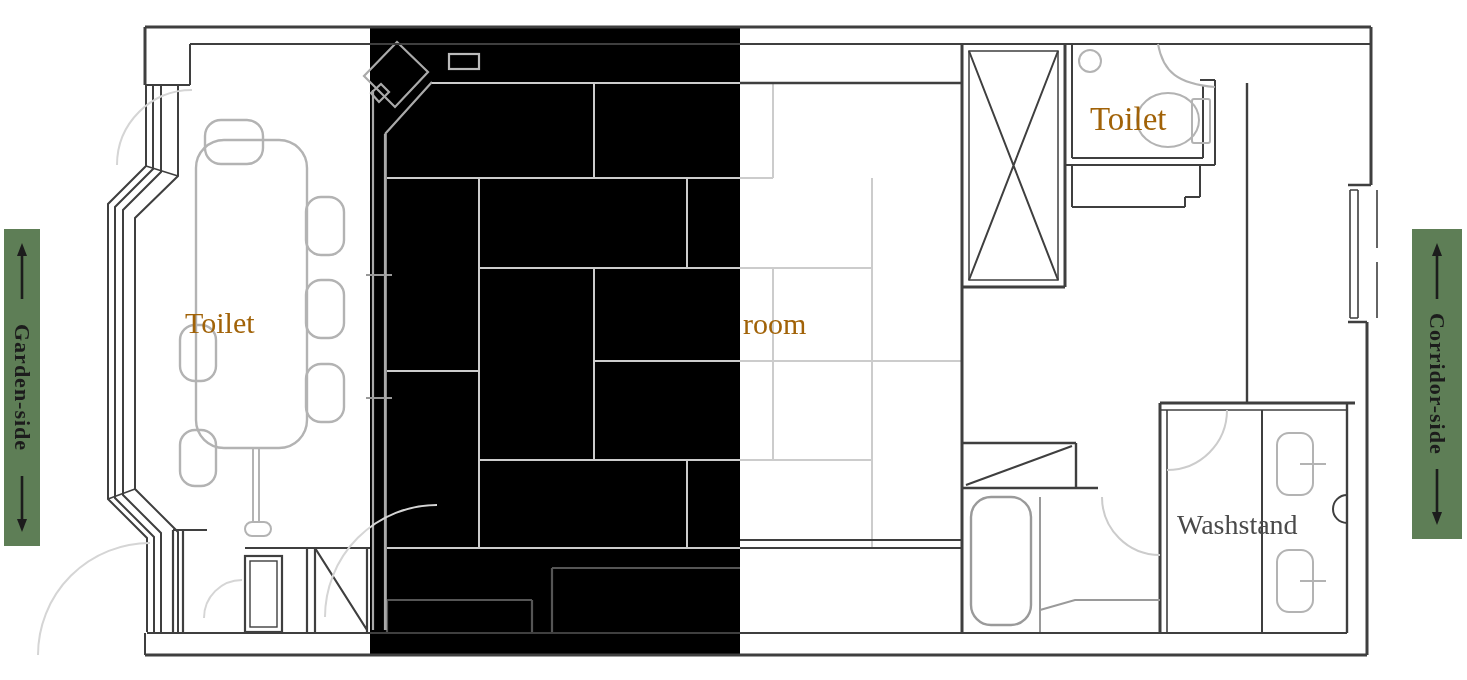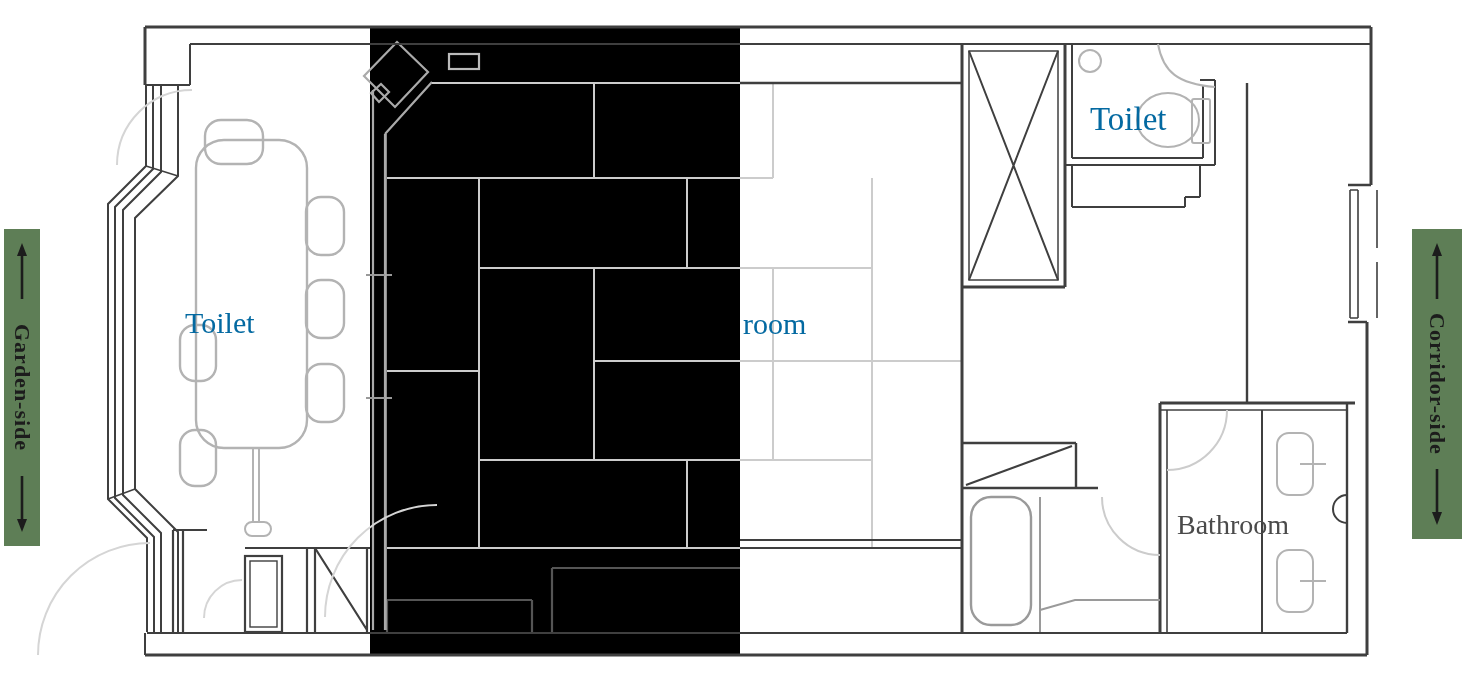--- a/index.html
+++ b/index.html
@@ -1,19 +1,19 @@
 <!DOCTYPE html>
 <html><head>
 <meta charset="utf-8">
 <style>
   html,body{margin:0;padding:0;background:#ffffff;}
   #stage{position:relative;width:1467px;height:680px;background:#ffffff;overflow:hidden;
          font-family:"Liberation Serif", serif;}
   #plan-svg{position:absolute;left:0;top:0;}
-  .room-label{position:absolute;color:#0369a1;white-space:nowrap;pointer-events:none;}
+  .room-label{position:absolute;color:#a16207;white-space:nowrap;pointer-events:none;}
   .lbl-veranda{left:185px;top:306px;font-size:30px;}
   .lbl-room{left:743px;top:307px;font-size:30px;font-family:Liberation Serif, serif;}
   .lbl-toilet{left:1090px;top:101px;font-size:33px;}
   .lbl-bathroom{left:1015px;top:534px;font-size:30px;}
   .lbl-washstand{left:1177px;top:509px;font-size:28px;color:#4a4a4a;}
   .banner{position:absolute;background:#5e7e56;display:flex;flex-direction:column;
           align-items:center;justify-content:space-between;padding:14px 0;box-sizing:border-box;}
   .banner-left{left:4px;top:229px;width:36px;height:317px;}
   .banner-right{left:1412px;top:229px;width:50px;height:310px;}
   .banner-text{writing-mode:vertical-rl;text-orientation:mixed;font-size:22px;font-weight:bold;
@@ -170,21 +170,21 @@
     <path d="M325,617 A112 112 0 0 1 437,505"></path>
     <path d="M204,618 A38 38 0 0 1 242,580"></path>
     <path d="M1102,497 A58 58 0 0 0 1160,555" stroke="#cccccc"></path>
     <path d="M1167,470 A60 60 0 0 0 1227,410" stroke="#cccccc"></path>
   </g>
 </svg>
 
   <div class="room-label lbl-veranda">Toilet</div>
   <div class="room-label lbl-room">room</div>
   <div class="room-label lbl-toilet">Toilet</div>
-  <div class="room-label lbl-washstand">Bathroom</div>
+  <div class="room-label lbl-washstand">Washstand</div>
 
   <div class="banner banner-left">
     <svg class="arrow-svg" width="12" height="56" viewBox="0 0 12 56">
       <line x1="6" y1="10" x2="6" y2="56" stroke="#1c1c1c" stroke-width="2.6"></line>
       <polygon points="6,0 1,13 11,13" fill="#1c1c1c"></polygon>
     </svg>
     <span class="banner-text">Garden-side</span>
     <svg class="arrow-svg" width="12" height="56" viewBox="0 0 12 56">
       <line x1="6" y1="0" x2="6" y2="46" stroke="#1c1c1c" stroke-width="2.6"></line>
       <polygon points="6,56 1,43 11,43" fill="#1c1c1c"></polygon>

